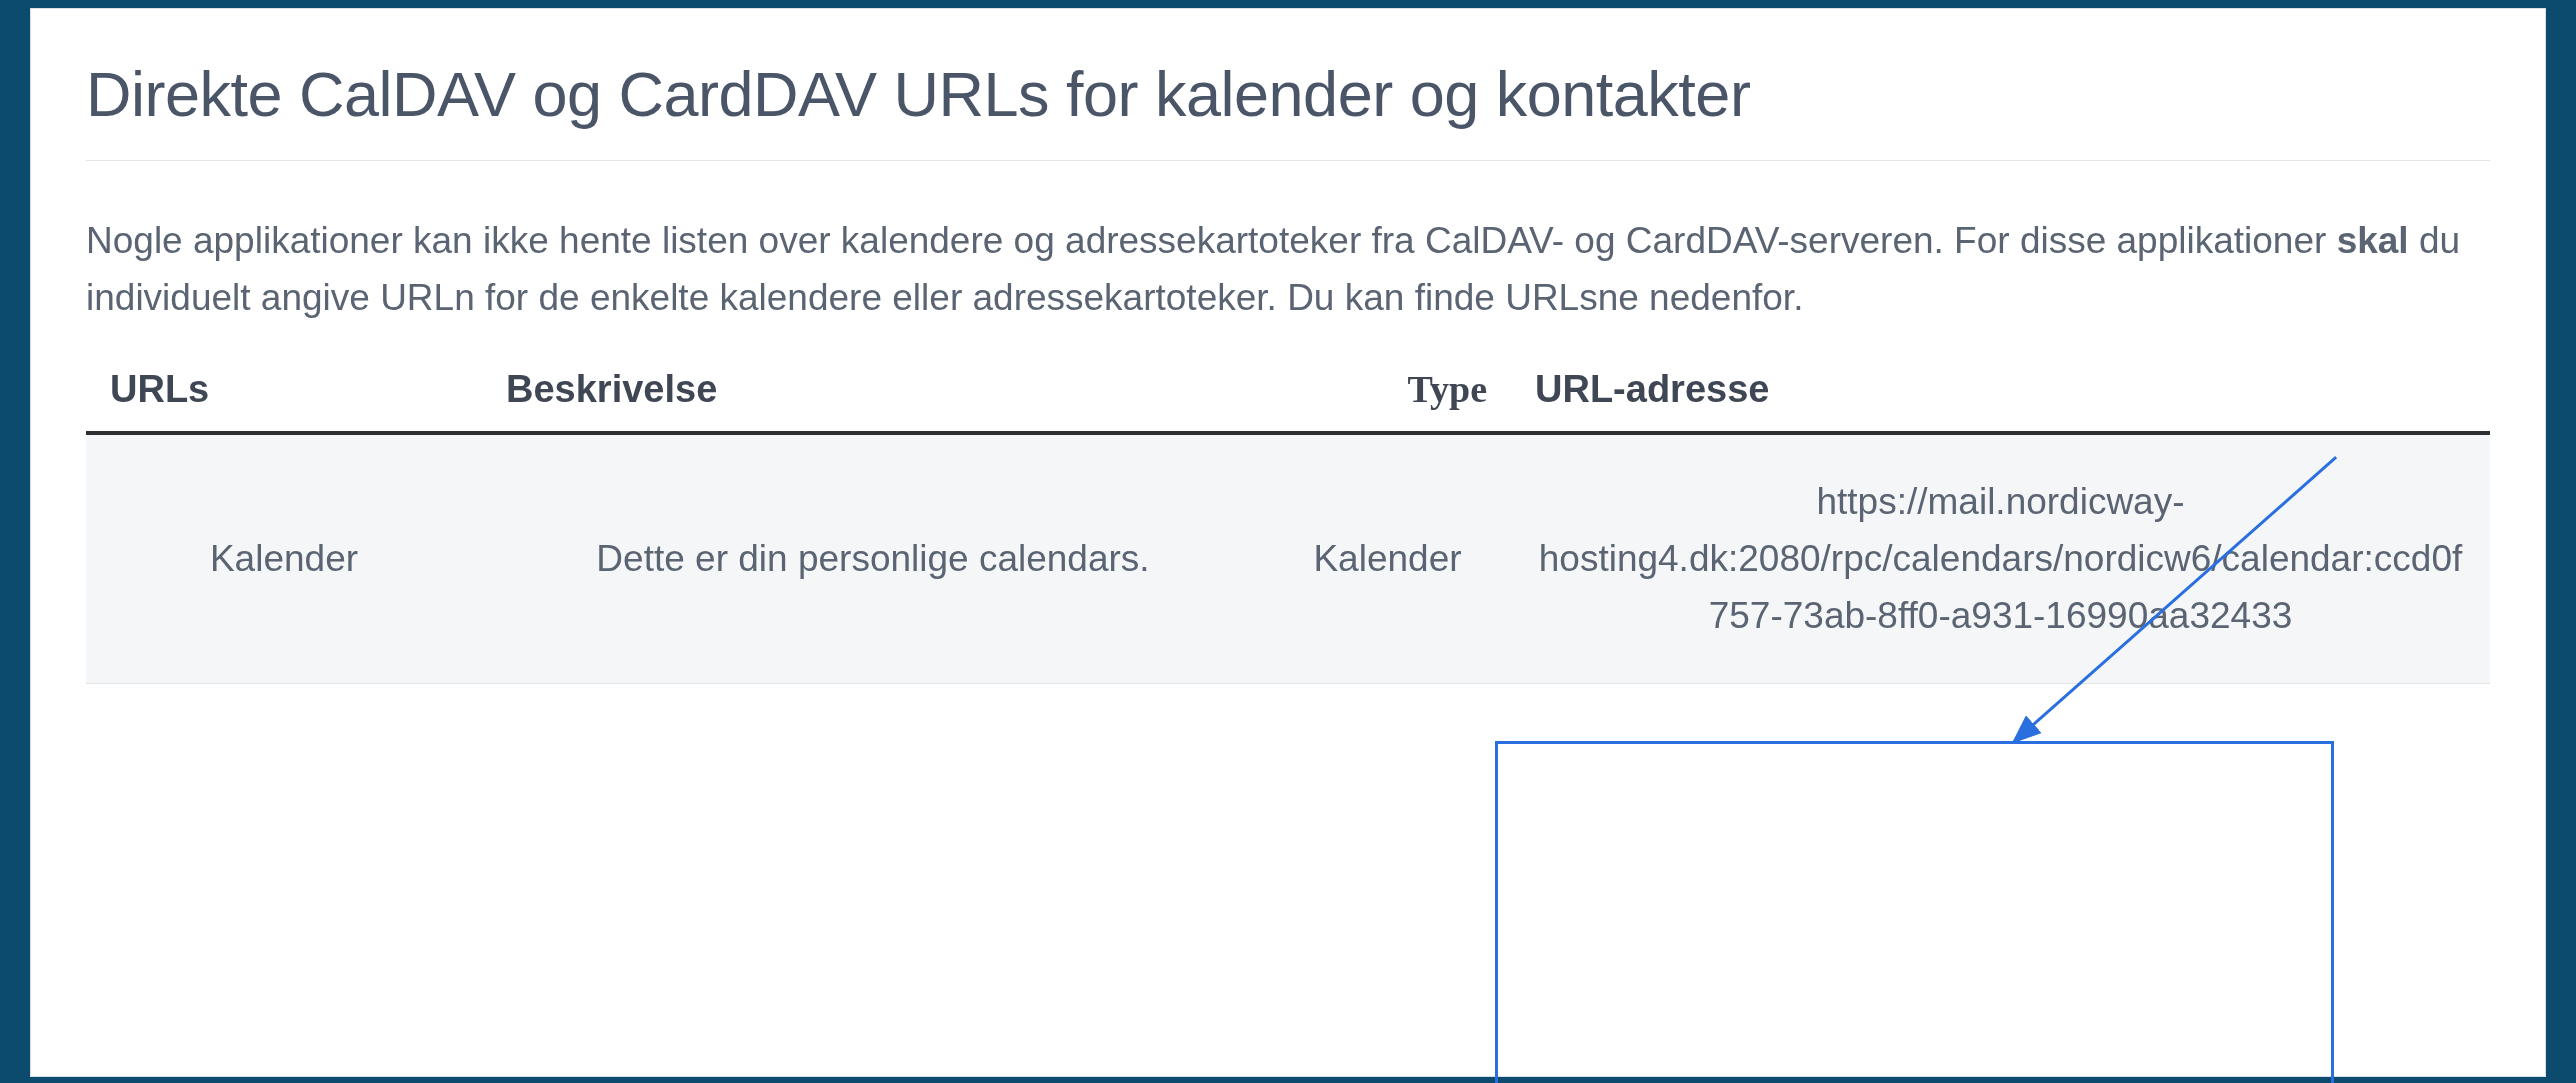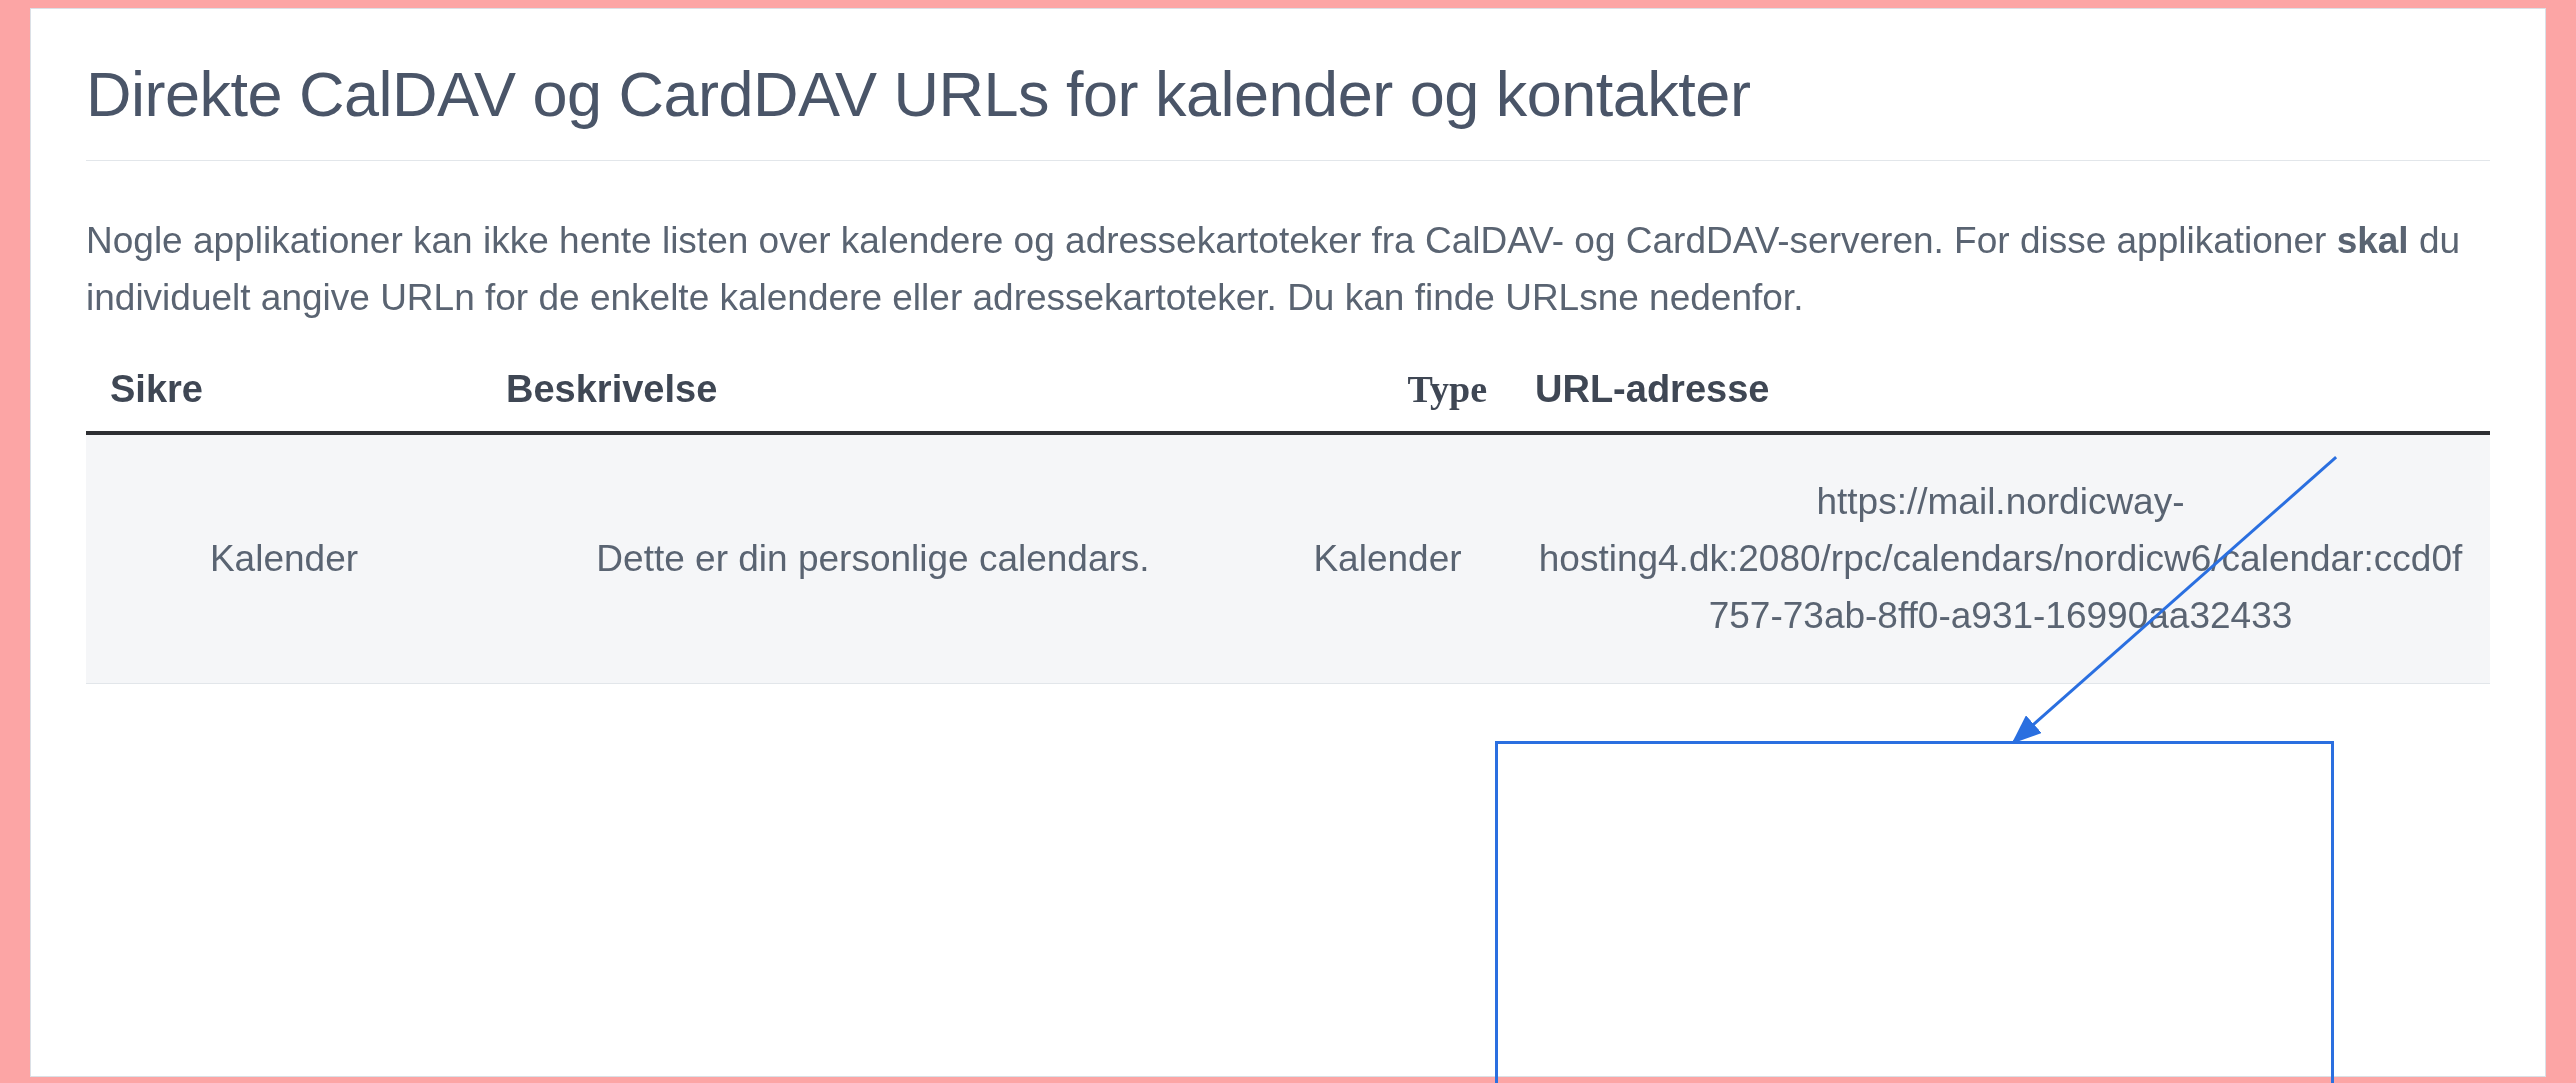--- a/index.html
+++ b/index.html
@@ -4,21 +4,21 @@
 <style>
   * { box-sizing: border-box; }
   html, body {
     margin: 0;
     padding: 0;
     background: #e8ecef;
     font-family: "Segoe UI", "Helvetica Neue", Arial, sans-serif;
     color: #4a5568;
   }
   .frame {
-    background: #fca5a5;
+    background: #0c4a6e;
     padding: 8px 30px 0 30px;
     height: 1084px;
     overflow: hidden;
     position: relative;
   }
   .card {
     background: #ffffff;
     border: 1px solid #dbe0e6;
     padding: 49px 55px 40px 55px;
     min-height: 1069px;
@@ -113,21 +113,21 @@
 
     <table class="data">
       <colgroup>
         <col class="col-name">
         <col class="col-desc">
         <col class="col-type">
         <col class="col-url">
       </colgroup>
       <thead>
         <tr>
-          <th>Sikre</th>
+          <th>URLs</th>
           <th>Beskrivelse</th>
           <th class="col-type">Type</th>
           <th>URL-adresse</th>
         </tr>
       </thead>
       <tbody>
         <tr>
           <td>Kalender</td>
           <td>Dette er din personlige calendars.</td>
           <td class="col-type">Kalender</td>

